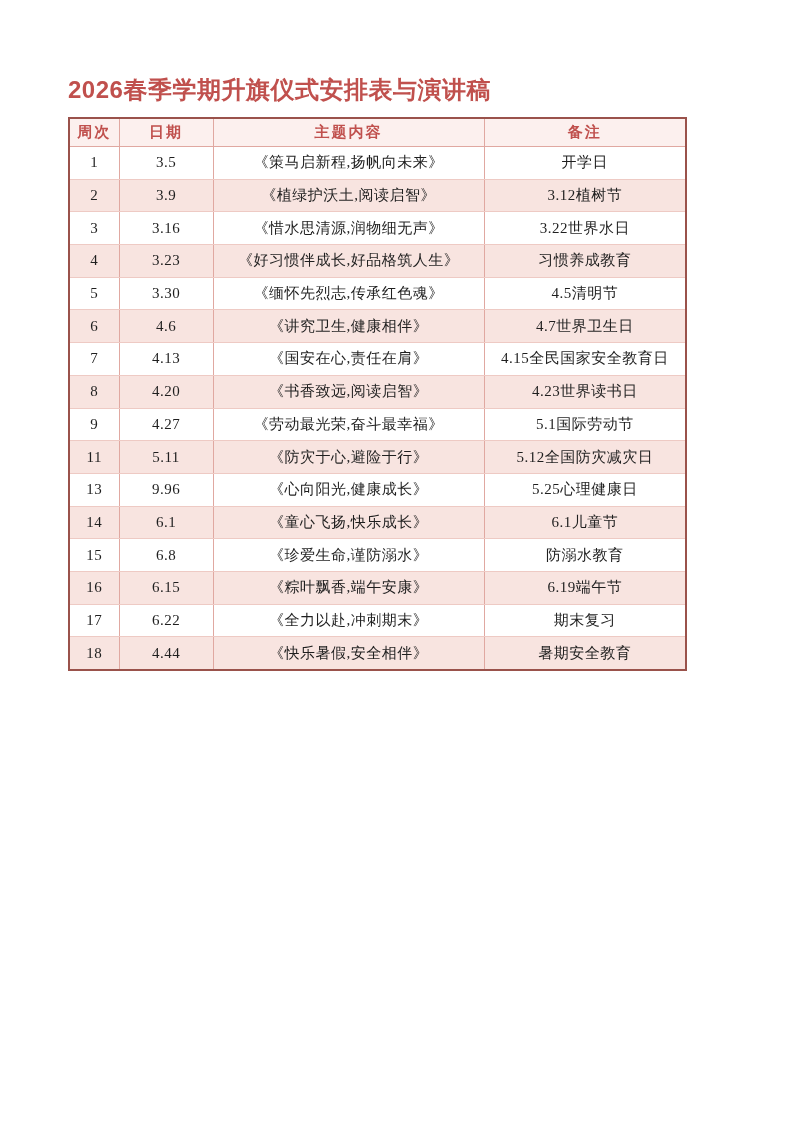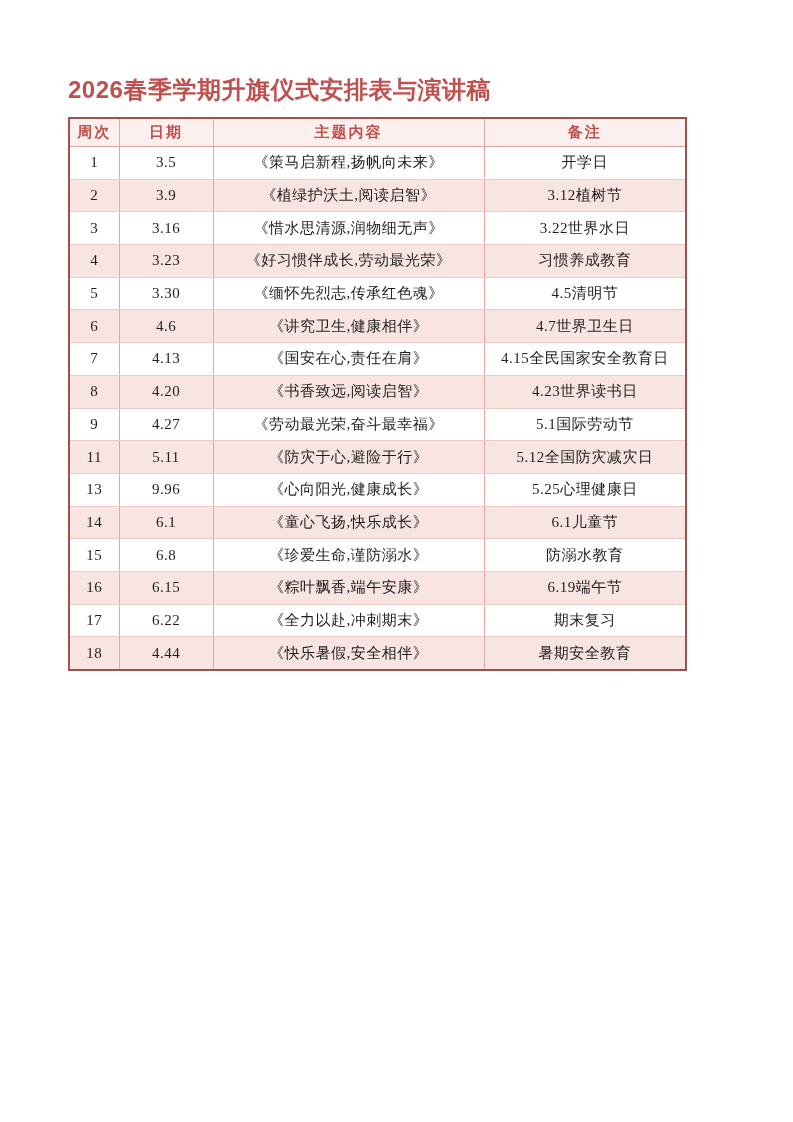--- a/index.html
+++ b/index.html
@@ -112,21 +112,21 @@
         </tr>
         <tr>
           <td>3</td>
           <td>3.16</td>
           <td>《惜水思清源,润物细无声》</td>
           <td>3.22世界水日</td>
         </tr>
         <tr>
           <td>4</td>
           <td>3.23</td>
-          <td>《好习惯伴成长,劳动最光荣》</td>
+          <td>《好习惯伴成长,好品格筑人生》</td>
           <td>习惯养成教育</td>
         </tr>
         <tr>
           <td>5</td>
           <td>3.30</td>
           <td>《缅怀先烈志,传承红色魂》</td>
           <td>4.5清明节</td>
         </tr>
         <tr>
           <td>6</td>

